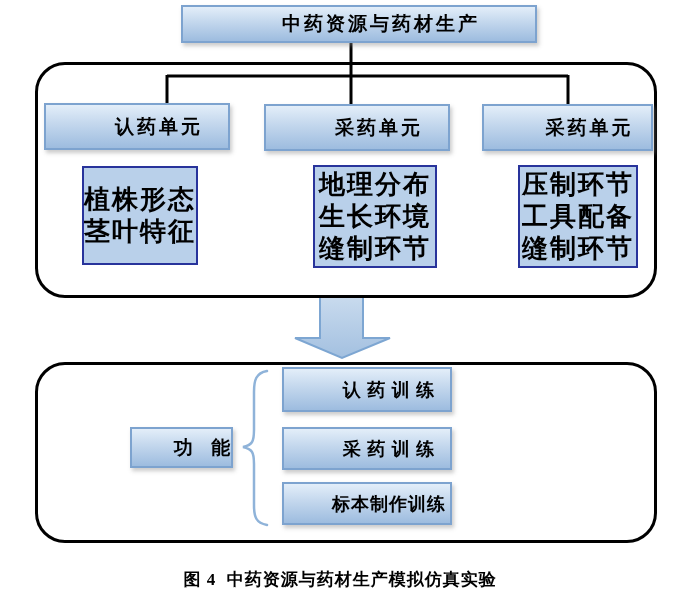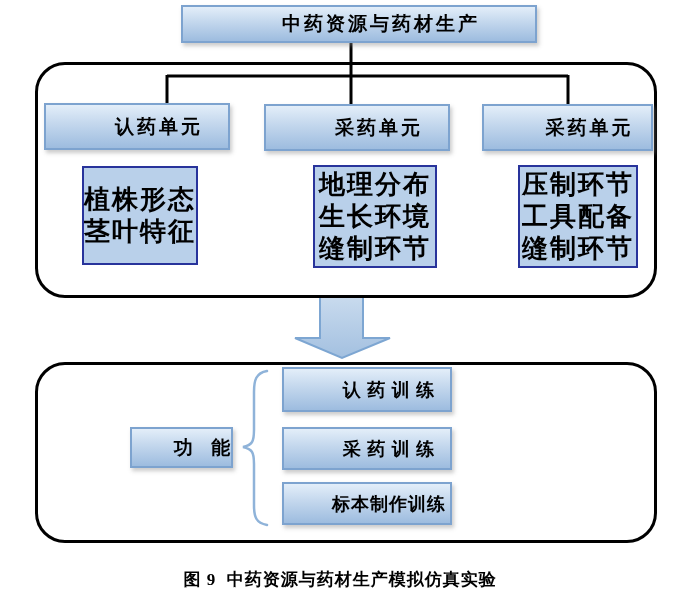--- a/index.html
+++ b/index.html
@@ -101,15 +101,15 @@
   <div class="abs gbox t18" style="left:282px;top:367px;width:170px;height:45px;">
     <span>认 药 训 练</span>
   </div>
   <div class="abs gbox t18" style="left:282px;top:427px;width:170px;height:43px;">
     <span>采 药 训 练</span>
   </div>
   <div class="abs gbox t18" style="left:282px;top:482px;width:170px;height:43px;">
     <span>标本制作训练</span>
   </div>
 
-  <div class="abs caption" style="left:0;top:568px;">图 9  中药资源与药材生产模拟仿真实验</div>
+  <div class="abs caption" style="left:0;top:568px;">图 4  中药资源与药材生产模拟仿真实验</div>
 
 </div>
 
 </body></html>

